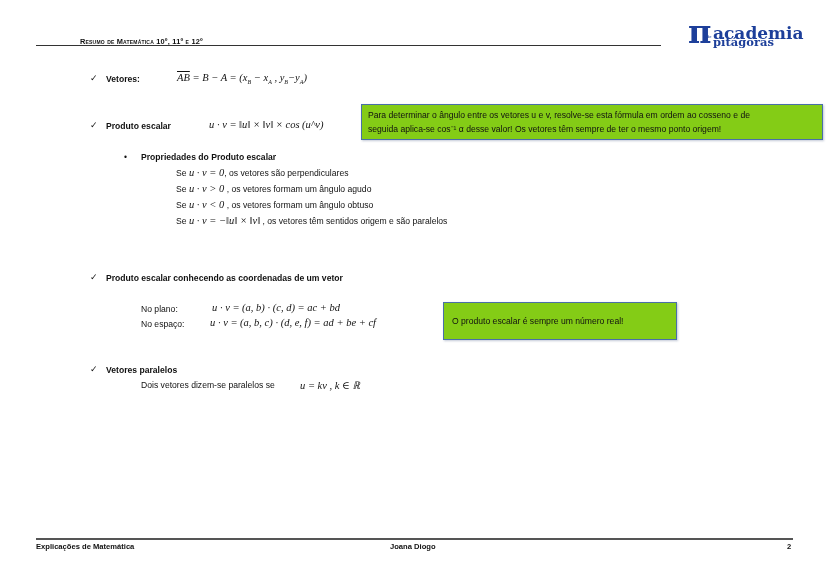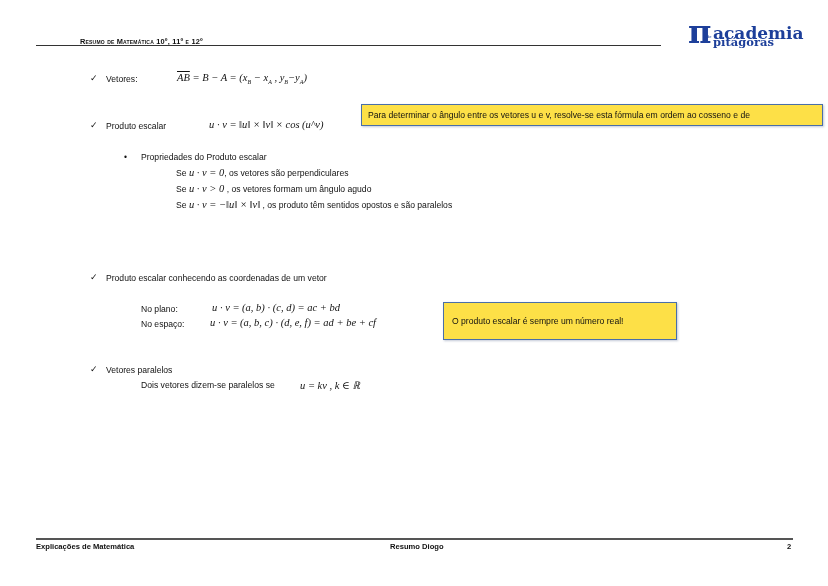--- a/index.html
+++ b/index.html
@@ -1,30 +1,30 @@
 <!DOCTYPE html>
 <html><head>
 <meta charset="utf-8">
 <style>
   html, body { margin:0; padding:0; background:#fff; }
   body { width:828px; height:586px; position:relative; overflow:hidden;
          font-family:"Liberation Sans", sans-serif; color:#111; font-size:9px; }
   .abs { position:absolute; }
   .math { font-family:"Liberation Serif", "DejaVu Serif", serif; font-style:italic; font-size:10.5px; white-space:nowrap; }
   .txt { font-size:8.6px; white-space:nowrap; }
-  .bold { font-weight:normal; }
+  .bold { font-weight:bold; }
   .header-title { left:36px; top:37px; font-size:7.4px; font-weight:bold; font-variant:small-caps; letter-spacing:0.2px;margin-left:44px; }
   .header-line { left:36px; top:45px; width:625px; height:1px; background:#333; }
   .logo { left:688px; top:22px; width:100px; height:32px; }
   .logo-pi { position:absolute; left:0; top:-6px; font-family:"DejaVu Serif", serif; font-size:32px; color:#1d3f9a; font-weight:bold; line-height:1; }
   .logo-top { position:absolute; left:25px; top:3px; font-family:"DejaVu Serif", serif; font-size:17px; color:#1d3f9a; font-weight:bold; line-height:1; }
   .logo-bot { position:absolute; left:25px; top:15px; font-family:"DejaVu Serif", serif; font-size:11.5px; color:#1d3f9a; font-weight:bold; line-height:1; }
   .logo-de { position:absolute; left:19px; top:12px; font-size:4px; color:#1d3f9a; }
   .check { font-size:9px; }
-  .box { border:1.3px solid #4a6fa8; background:#fde047; box-shadow:1px 1px 2px rgba(80,100,140,0.35); padding:3px 6px; font-size:8.6px; line-height:14px; }
+  .box { border:1.3px solid #4a6fa8; background:#84cc16; box-shadow:1px 1px 2px rgba(80,100,140,0.35); padding:3px 6px; font-size:8.6px; line-height:14px; }
   .footer-line { left:36px; top:538px; width:757px; height:2px; background:#555; }
   .footer { top:542px; font-size:7.6px; font-weight:bold; }
   .ovl { text-decoration:overline; }
 </style>
 </head>
 <body>
 
 <div class="abs header-title">Resumo de Matemática 10º, 11º e 12º</div>
 <div class="abs header-line"></div>
 <div class="abs logo">
@@ -38,42 +38,44 @@
 <div class="abs txt bold" style="left:106px;top:74px;">Vetores:</div>
 <div class="abs math" style="left:177px;top:72px;">
   <span class="ovl">AB</span> = B − A = (x<sub style="font-size:6px">B</sub> − x<sub style="font-size:6px">A</sub> , y<sub style="font-size:6px">B</sub>−y<sub style="font-size:6px">A</sub>)
 </div>
 
 <div class="abs check" style="left:90px;top:120px;">✓</div>
 <div class="abs txt bold" style="left:106px;top:121px;">Produto escalar</div>
 <div class="abs math" style="left:209px;top:119px;">u · v = ‖u‖ × ‖v‖ × cos (u^v)</div>
 <div class="abs box" style="left:361px;top:104px;width:448px;">
   <div>Para determinar o ângulo entre os vetores u e v, resolve-se esta fórmula em ordem ao cosseno e de</div>
+  <div>seguida aplica-se cos⁻¹ α desse valor! Os vetores têm sempre de ter o mesmo ponto origem!</div>
 </div>
 
 <div class="abs txt" style="left:124px;top:152px;">•</div>
 <div class="abs txt bold" style="left:141px;top:152px;">Propriedades do Produto escalar</div>
 
 <div class="abs" style="left:176px;top:165px;line-height:15px;">
   <div><span class="txt">Se </span><span class="math">u · v = 0</span><span class="txt">, os vetores são perpendiculares</span></div>
   <div><span class="txt">Se </span><span class="math">u · v &gt; 0</span><span class="txt"> , os vetores formam um ângulo agudo</span></div>
-  <div><span class="txt">Se </span><span class="math">u · v = −‖u‖ × ‖v‖</span><span class="txt"> , os produto têm sentidos opostos e são paralelos</span></div>
+  <div><span class="txt">Se </span><span class="math">u · v &lt; 0</span><span class="txt"> , os vetores formam um ângulo obtuso</span></div>
+  <div><span class="txt">Se </span><span class="math">u · v = −‖u‖ × ‖v‖</span><span class="txt"> , os vetores têm sentidos origem e são paralelos</span></div>
 </div>
 
 <div class="abs check" style="left:90px;top:272px;">✓</div>
 <div class="abs txt bold" style="left:106px;top:273px;text-align:right;">Produto escalar conhecendo as coordenadas de um vetor</div>
 <div class="abs txt" style="left:141px;top:304px;">No plano:</div>
 <div class="abs math" style="left:212px;top:302px;">u · v = (a, b) · (c, d) = ac + bd</div>
 <div class="abs txt" style="left:141px;top:319px;">No espaço:</div>
 <div class="abs math" style="left:210px;top:317px;">u · v = (a, b, c) · (d, e, f) = ad + be + cf</div>
 <div class="abs box" style="left:443px;top:302px;width:216px;padding:11px 8px;">
   <span>O produto escalar é sempre um número real!</span>
 </div>
 
 <div class="abs check" style="left:90px;top:364px;">✓</div>
 <div class="abs txt bold" style="left:106px;top:365px;">Vetores paralelos</div>
 <div class="abs txt" style="left:141px;top:380px;">Dois vetores dizem-se paralelos se</div>
 <div class="abs math" style="left:300px;top:378px;">u = kv  ,  k ∈ ℝ</div>
 
 <div class="abs footer-line"></div>
 <div class="abs footer" style="left:36px;">Explicações de Matemática</div>
-<div class="abs footer" style="left:390px;">Resumo Diogo</div>
+<div class="abs footer" style="left:390px;">Joana Diogo</div>
 <div class="abs footer" style="left:787px;">2</div>
 
 </body></html>

